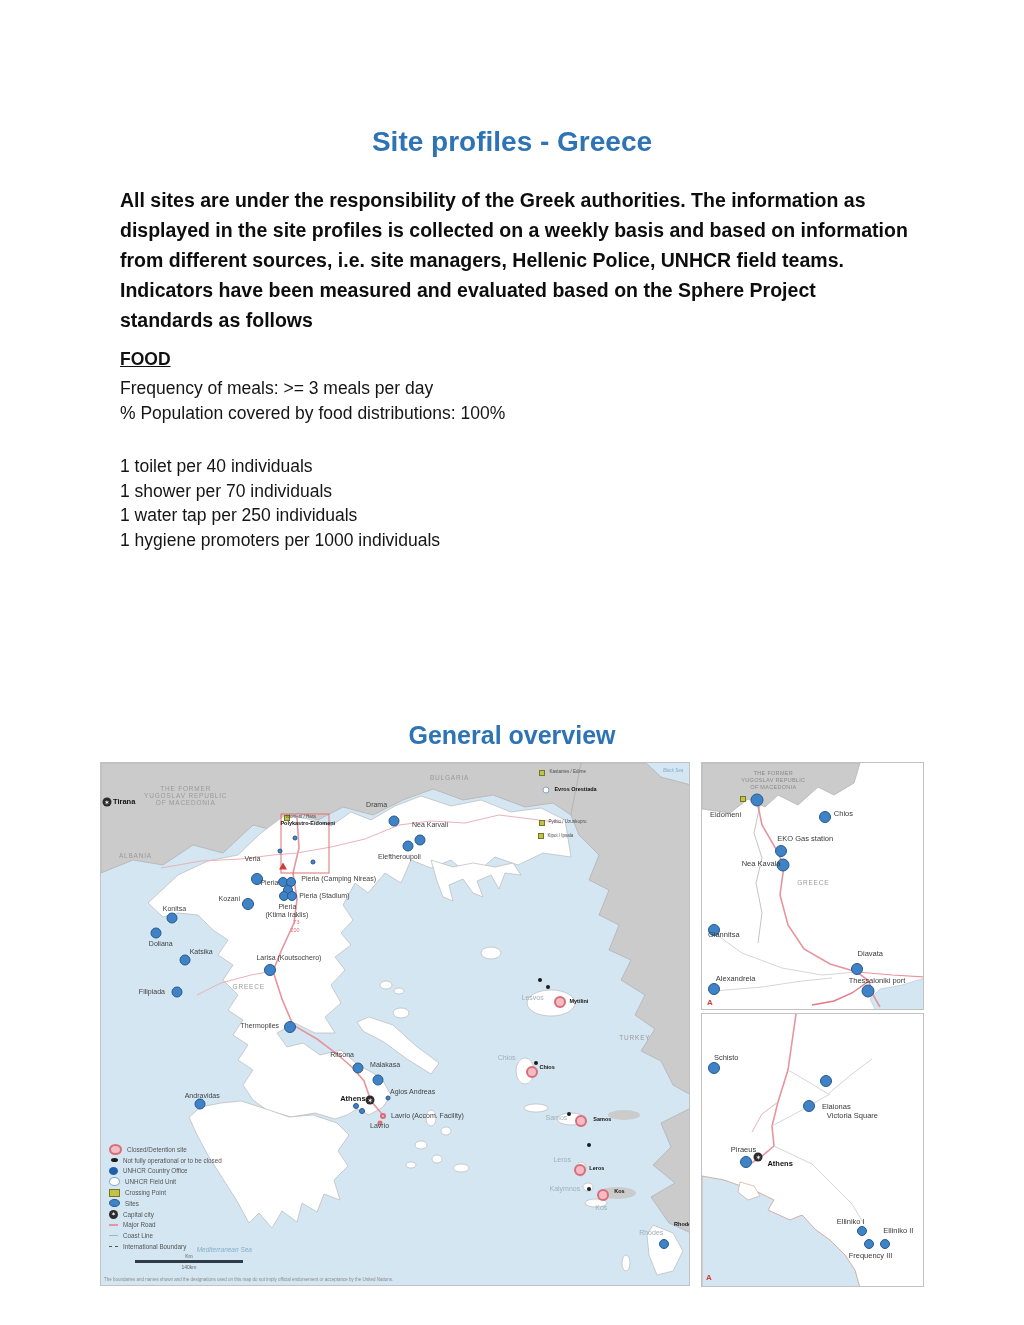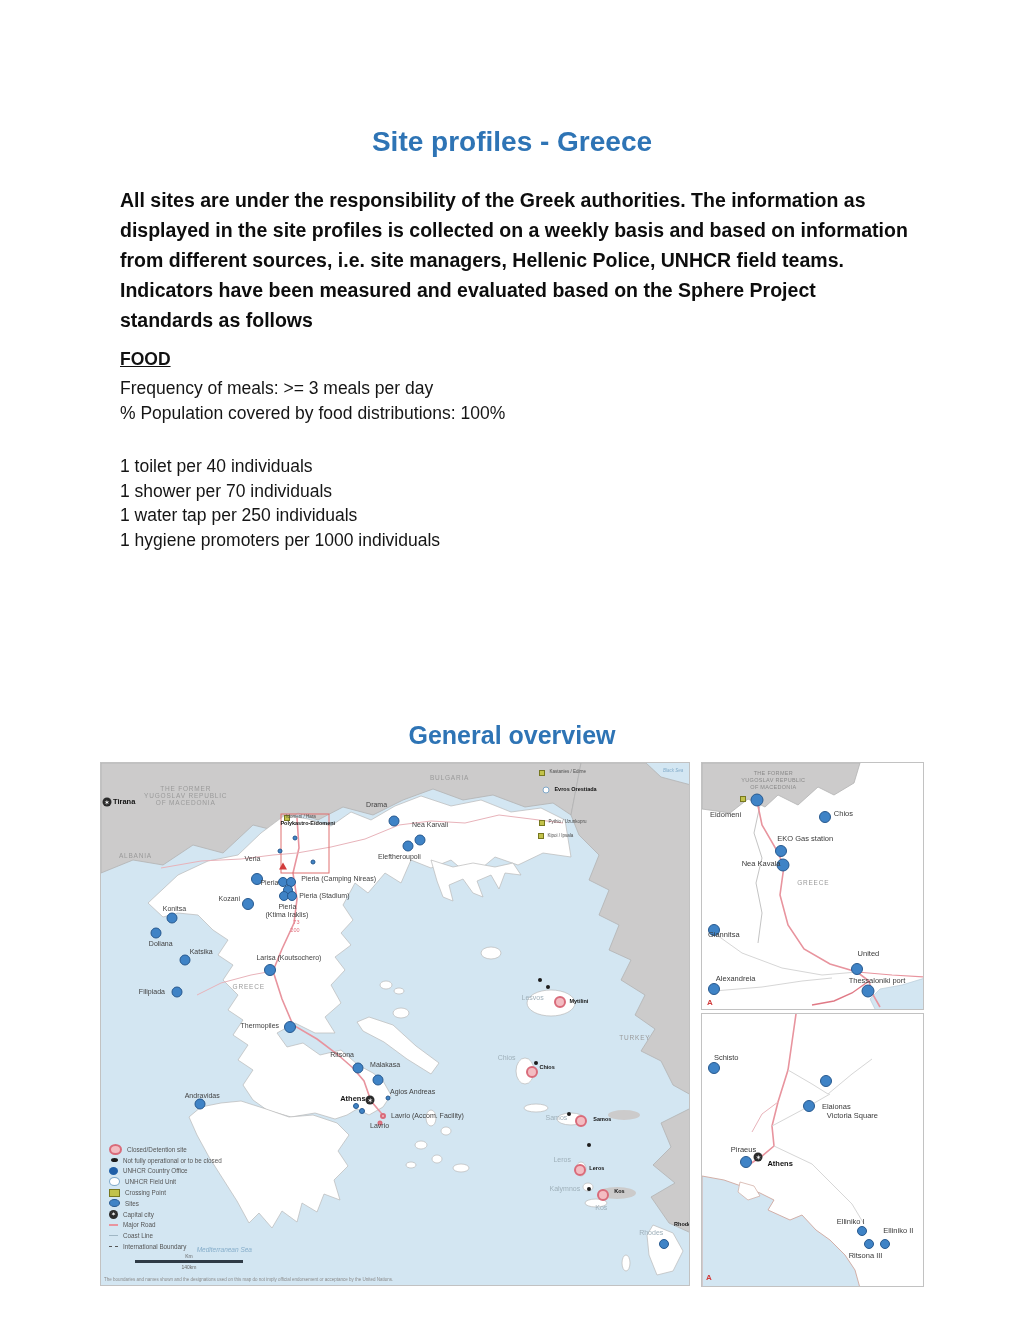--- a/index.html
+++ b/index.html
@@ -311,21 +311,21 @@
       <div class="mk site" style="width: 13px; height: 13px; left: 74.8879%; top: 92.7419%;"></div>
       <div class="lbl co2 a-c" style="left: 32.287%; top: 3.22581%;">THE FORMER</div>
       <div class="lbl co2 a-c" style="left: 32.287%; top: 6.04839%;">YUGOSLAV REPUBLIC</div>
       <div class="lbl co2 a-c" style="left: 32.287%; top: 8.87097%;">OF MACEDONIA</div>
       <div class="lbl s2" style="left: 3.58744%; top: 19.3548%;">Eidomeni</div>
       <div class="lbl s2" style="left: 59.6413%; top: 18.9516%;">Chios</div>
       <div class="lbl s2" style="left: 34.0807%; top: 29.4355%;">EKO Gas station</div>
       <div class="lbl s2" style="left: 17.9372%; top: 39.5161%;">Nea Kavala</div>
       <div class="lbl co" style="left: 43.0493%; top: 47.5806%;">GREECE</div>
       <div class="lbl s2" style="left: 2.69058%; top: 61.6935%; margin-top: 16px;">Giannitsa</div>
-      <div class="lbl s2" style="left: 70.4036%; top: 76.2097%;">United</div>
+      <div class="lbl s2" style="left: 70.4036%; top: 76.2097%;">Diavata</div>
       <div class="lbl s2" style="left: 6.27803%; top: 86.2903%;">Alexandreia</div>
       <div class="lbl s2" style="left: 66.3677%; top: 87.0968%;">Thessaloniki port</div>
       <div class="lbl red" style="left: 2.24215%; top: 95.9677%;">A</div>
     </div>
 
   <div class="panel" id="map-right-bottom">
     <svg width="223" height="274" viewBox="0 0 223 274">
       <rect x="0" y="0" width="223" height="274" fill="#ffffff"></rect>
       <path d="M0,162 L22,166 L42,173 L58,179 L72,186 L66,196 L88,206 L100,201 L114,216 L128,226 L143,241 L153,256 L158,274 L0,274 Z" fill="#d3e6f2" stroke="#cfa79e" stroke-width="0.9"></path>
       <path d="M38,168 L52,172 L58,182 L46,186 L36,178 Z" fill="#ffffff" stroke="#cfa79e" stroke-width="0.7"></path>
@@ -343,17 +343,17 @@
       <div class="mk site" style="width: 10px; height: 10px; left: 72.1973%; top: 79.927%;"></div>
       <div class="mk site" style="width: 10px; height: 10px; left: 75.7848%; top: 84.6715%;"></div>
       <div class="mk site" style="width: 10px; height: 10px; left: 82.9596%; top: 84.6715%;"></div>
       <div class="lbl s2" style="left: 5.38117%; top: 14.5985%;">Schisto</div>
       <div class="lbl s2" style="left: 56.5022%; top: 19.708%; margin-top: 44px;">Victoria Square</div>
       <div class="lbl s2" style="left: 54.2601%; top: 32.8467%;">Elaionas</div>
       <div class="lbl s2" style="left: 13.0045%; top: 48.5401%;">Piraeus</div>
       <div class="lbl b2" style="left: 29.5964%; top: 53.6496%;">Athens</div>
       <div class="lbl s2" style="left: 60.9865%; top: 74.8175%;">Elliniko I</div>
       <div class="lbl s2" style="left: 82.0628%; top: 78.4672%;">Elliniko II</div>
-      <div class="lbl s2" style="left: 66.3677%; top: 87.5912%;">Ritsona III</div>
+      <div class="lbl s2" style="left: 66.3677%; top: 87.5912%;">Frequency III</div>
       <div class="lbl red" style="left: 1.79372%; top: 95.6204%;">A</div>
     </div>
 
 </div>
 
 </body></html>

